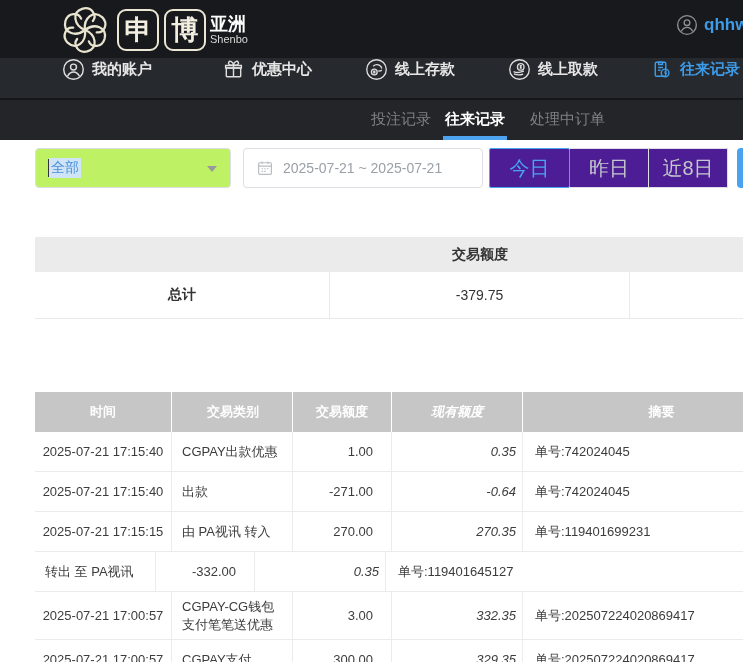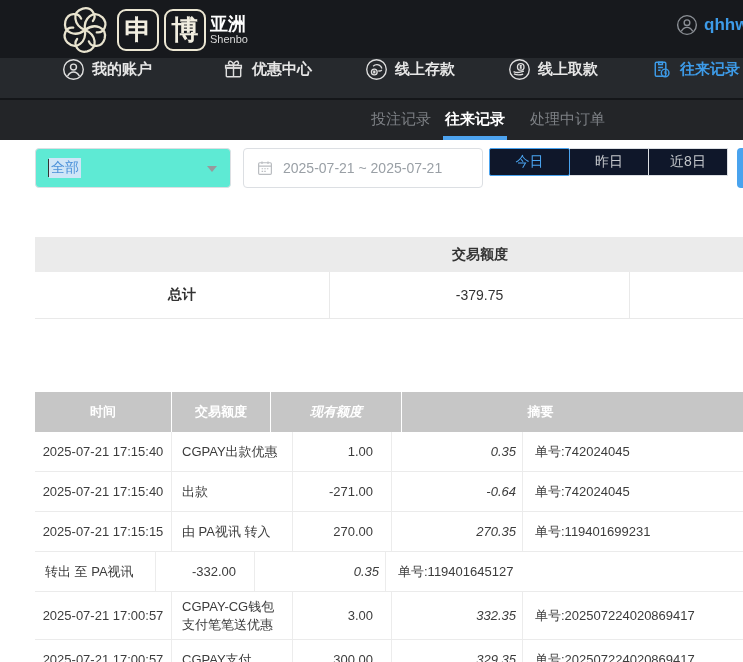--- a/index.html
+++ b/index.html
@@ -31,34 +31,34 @@
   
   .subnav { position:relative; height:40px; background:#232528; }
   .tab { position:absolute; top:0; height:40px; line-height:38px; font-size:15px;
     color:#7d8085; cursor:pointer; padding:0 2px; }
   .tab.active { color:#fff; font-weight:bold; border-bottom:4px solid #4da3ef; }
 
   
   .filters { position:relative; height:52px; }
   .select-box { position:absolute; left:35px; top:8px; width:196px; height:40px;
     border:1px solid #dcdfe3; border-radius:4px; display:flex; align-items:center;
-    padding:0 12px; cursor:pointer; background:#5eead4; }
+    padding:0 12px; cursor:pointer; background:#bef264; }
   .select-caret-line { width:1px; height:18px; background:#333; }
   .select-value { font-size:14px; color:#4a90d9; background:#cfe5f7; padding:1px 2px; }
   .select-arrow { position:absolute; right:13px; top:17px; width:0; height:0;
     border-left:5px solid transparent; border-right:5px solid transparent;
     border-top:6px solid #97999c; }
   .date-box { position:absolute; left:243px; top:8px; width:240px; height:40px;
     border:1px solid #dcdfe3; border-radius:4px; display:flex; align-items:center;
     padding:0 12px; cursor:pointer; background:#fff; }
   .date-box svg { width:18px; height:18px; color:#b9bcc0; margin-right:9px; }
   .date-text { font-size:14px; color:#9aa0a6; }
   .quick-group { position:absolute; left:489px; top:8px; display:flex; }
-  .quick-btn { height:28px; width:79px; border:1px solid #dcdfe3; border-left:none;
-    background:#0f172a; color:#c4c7cb; font-size:14px; cursor:pointer; }
+  .quick-btn { height:40px; width:79px; border:1px solid #dcdfe3; border-left:none;
+    background:#4c1d95; color:#c4c7cb; font-size:20px; cursor:pointer; }
   .quick-btn.active { width:81px; border:1px solid #4aa4f0; color:#4aa4f0; border-radius:2px; }
   .edge-btn { position:absolute; left:737px; top:8px; width:44px; height:40px;
     background:#49a3ee; border:none; border-radius:4px 0 0 4px; cursor:pointer; }
 
   
   .summary { margin:45px 0 0 35px; width:765px; }
   .summary-head { height:35px; background:#ebebeb; position:relative; }
   .summary-head-label { position:absolute; left:295px; width:300px; text-align:center;
     line-height:35px; font-size:14px; font-weight:bold; color:#333; }
   .summary-row { display:flex; height:47px; border-bottom:1px solid #e9e9e9; }
@@ -201,20 +201,21 @@
   <div class="summary-row">
     <div class="c1">总计</div>
     <div class="c2">-379.75</div>
     <div class="c3"></div>
   </div>
 </section>
 
 <section class="records">
   <div class="thead">
     <div class="col-time">时间</div>
+    <div class="col-type" style="justify-content:center">交易类别</div>
     <div class="col-amt" style="justify-content:center;padding-right:0 !important">交易额度</div>
     <div class="col-bal" style="justify-content:center;padding-right:0 !important">现有额度</div>
     <div class="col-memo" style="justify-content:center;padding-left:0 !important">摘要</div>
   </div>
 
   <div class="tr">
     <div class="col-time">2025-07-21 17:15:40</div>
     <div class="col-type">CGPAY出款优惠</div>
     <div class="col-amt">1.00</div>
     <div class="col-bal">0.35</div>

